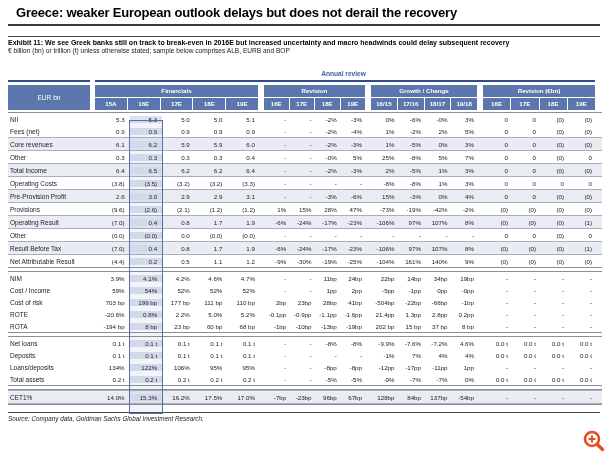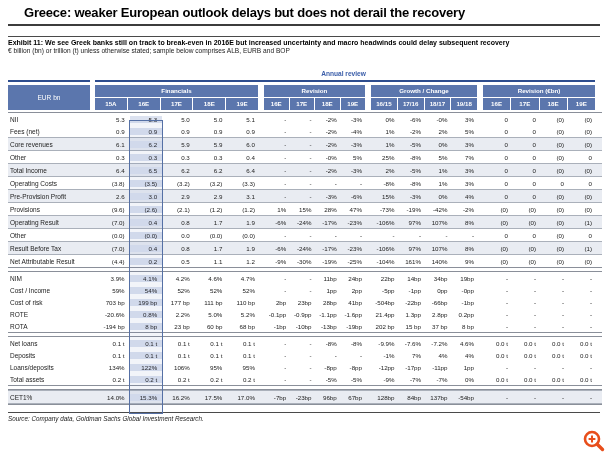--- a/index.html
+++ b/index.html
@@ -1,21 +1,21 @@
 <!DOCTYPE html>
 <html style="--header-blue: #5b76ad; --header-line-navy: #2e4d8e; --highlight-fill: #dce2f0; --highlight-border: #5570a5; --shaded-row: #e9ecf2; --annual-review-text: #3a5da9; --magnifier-orange: #e84e1b;"><head>
 <meta charset="utf-8">
 <style>
   html,body{margin:0;padding:0;}
   body{
     width:610px;height:452px;position:relative;background:#ffffff;
     font-family:"Liberation Sans", sans-serif;color:#1a1a1a;overflow:hidden;
   }
   .page{position:relative;width:610px;height:452px;}
-  .title{margin:5px 10px 0 24px;font-size:13px;font-weight:bold;color:#000;letter-spacing:-0.2px;}
+  .title{margin:5px 10px 0 16px;font-size:13px;font-weight:bold;color:#000;letter-spacing:-0.2px;}
   .rule-thick{height:2px;background:#3c3c3c;margin:4px 10px 0 8px;}
   .exhibit{margin:10px 10px 0 8px;border-top:1px solid #4a4a4a;padding-top:2px;}
   .exhibit-title{font-size:7px;font-weight:bold;color:#000;}
   .exhibit-sub{font-size:6.6px;color:#222;margin-top:1px;}
   .annual-review{position:absolute;left:95px;top:65px;width:497px;text-align:center;
     font-size:6.6px;font-weight:bold;color:var(--annual-review-text,#3a5da9);}
   
   .table{margin:26px 8px 0 8px;}
   .thead{display:flex;}
   .corner-wrap{width:82px;border-top:2px solid var(--header-line-navy,#2e4d8e);padding-top:3px;}

